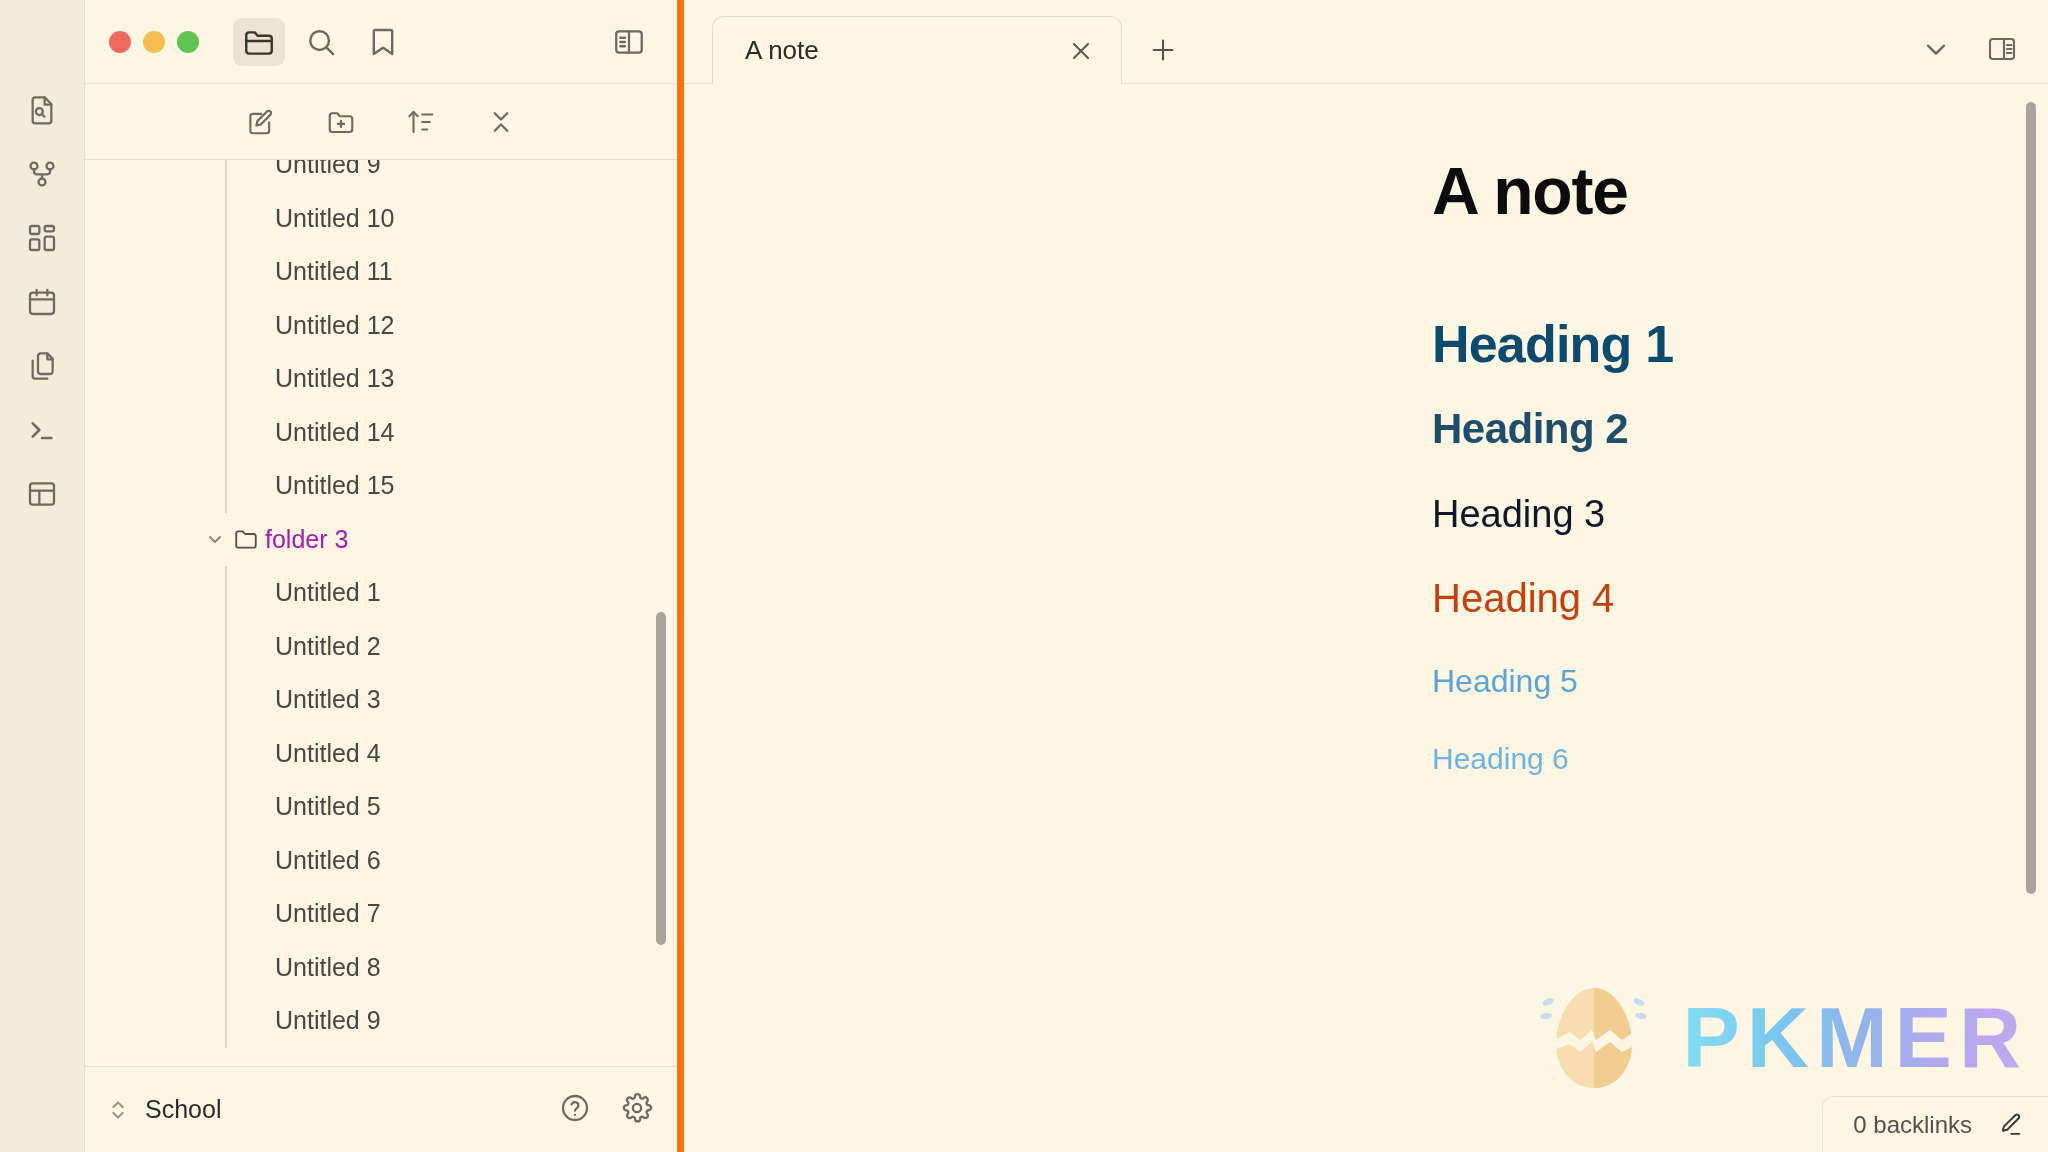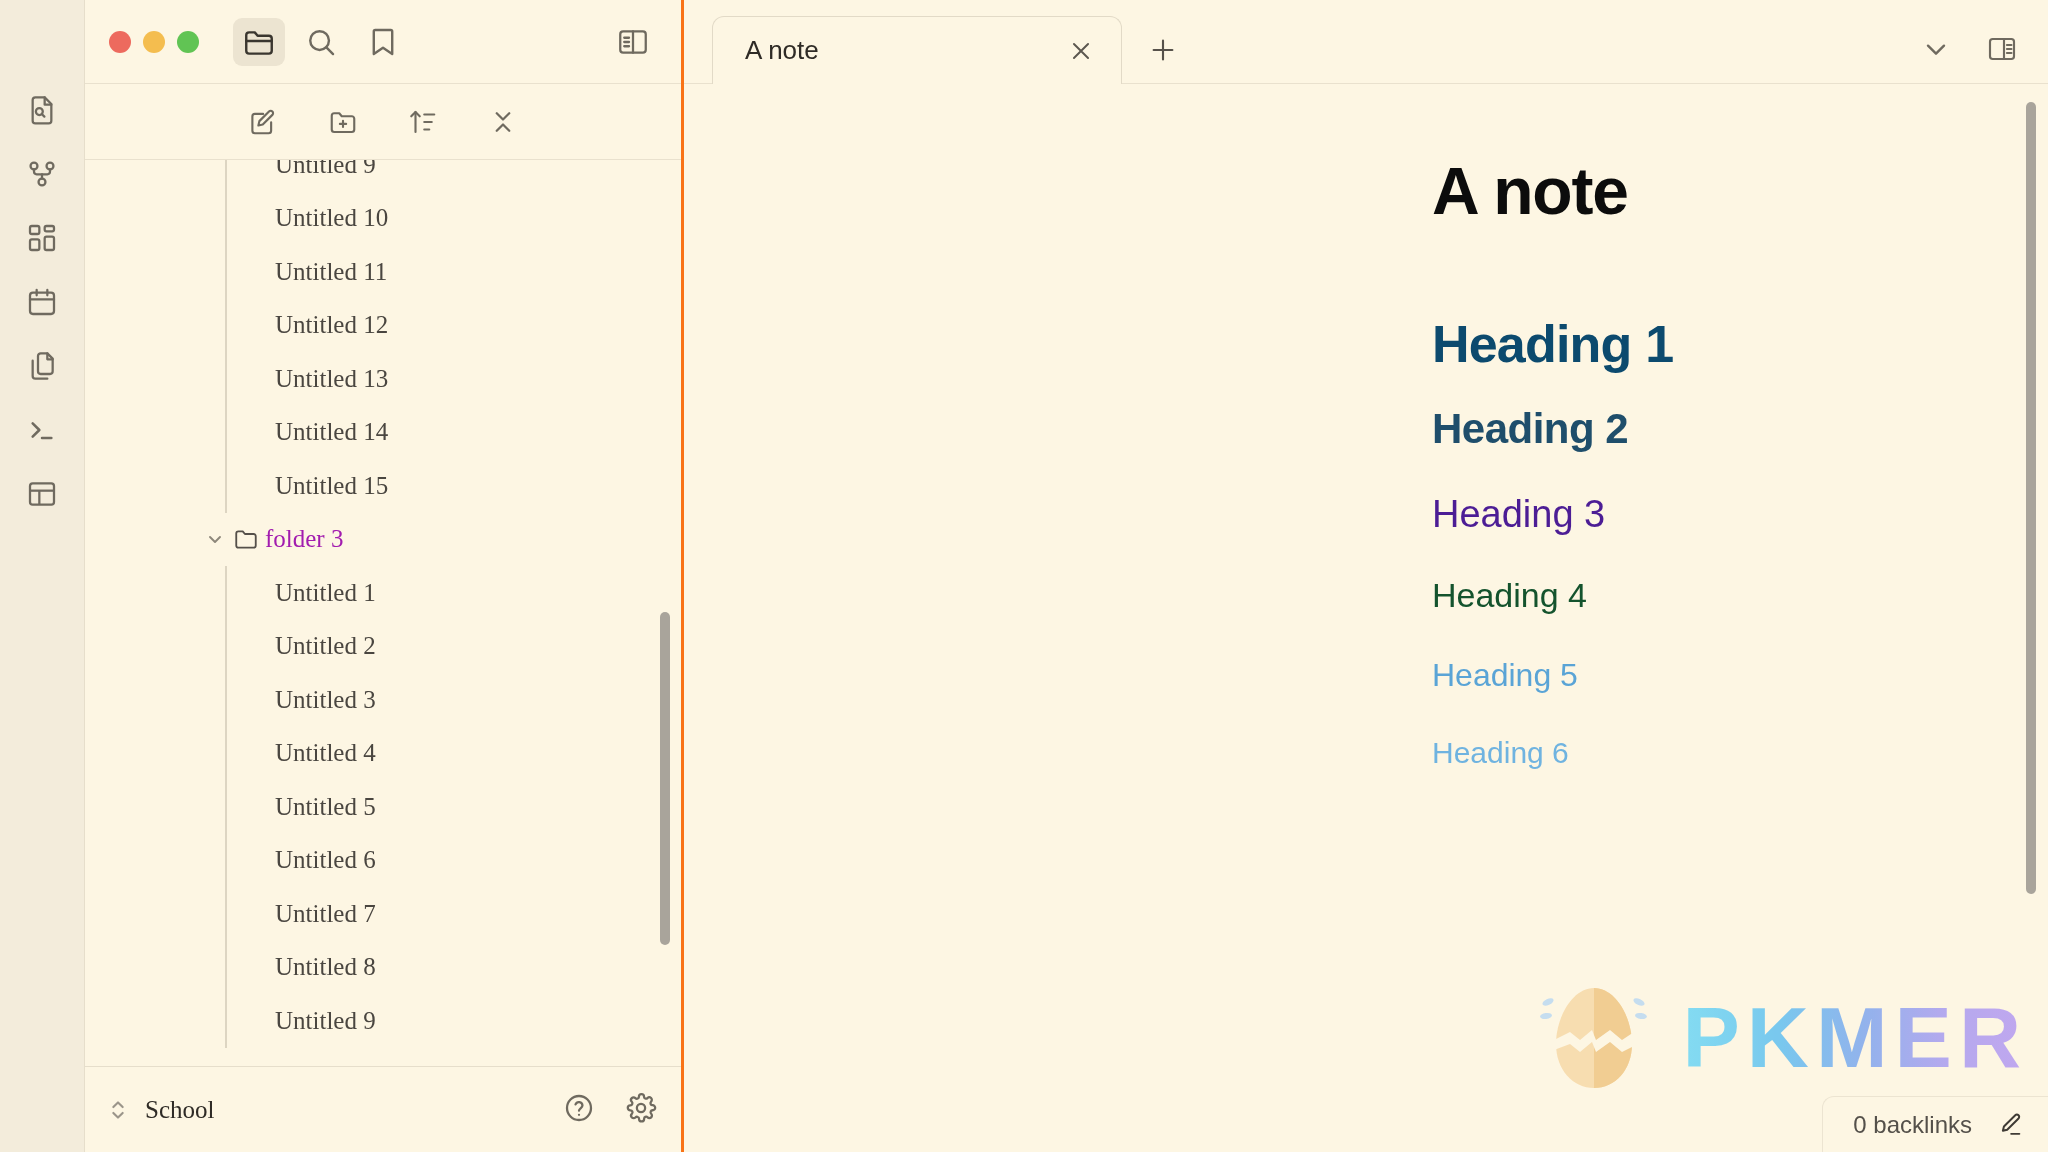--- a/index.html
+++ b/index.html
@@ -39,24 +39,23 @@
   }
   .rail-btn svg { display:block; }
 
   
   .sidebar {
     width: 599px;
     flex: none;
     display: flex;
     flex-direction: column;
     background: #fdf6e3;
-    border-right: 3px solid #f97316;
+    border-right: 7px solid #f97316;
     box-sizing: border-box;
     position: relative;
-    font-family: Liberation Serif, serif;
   }
   .win-controls {
     height: 84px;
     display: flex;
     align-items: center;
     padding-left: 24px;
     box-sizing: border-box;
     gap: 12px;
     border-bottom: 1px solid #e9e1ce;
   }
@@ -196,22 +195,22 @@
     font-size: 66px;
     font-weight: 800;
     color: #0c0c0c;
     letter-spacing: -1.2px;
     margin: 0 0 92px 0;
     line-height: 1;
   }
   .h1 { font-size: 52px; font-weight: 800; color:#0c4a6e; margin: 0 0 32px 0; letter-spacing:-0.8px; line-height:1.1; }
   .para { font-size: 28px; color:#2b2721; margin: 0 0 98px 0; line-height:1.3; }
   .h2 { font-size: 42px; font-weight: 800; color:#1f4e6b; margin: 0 0 40px 0; letter-spacing:-0.5px; }
-  .h3 { font-size: 38px; font-weight: 400; color:#4c1d95; margin: 0 0 40px 0; }
-  .h4 { font-size: 34px; font-weight: 400; color:#14532d; margin: 0 0 42px 0; }
+  .h3 { font-size: 38px; font-weight: 400; color:#0f172a; margin: 0 0 40px 0; }
+  .h4 { font-size: 40px; font-weight: 400; color:#c2410c; margin: 0 0 42px 0; }
   .h5 { font-size: 32px; font-weight: 400; color:#5aa4d6; margin: 0 0 42px 0; }
   .h6 { font-size: 30px; font-weight: 400; color:#6fb3e0; margin: 0 0 40px 0; }
 
   .ed-scroll {
     position:absolute;
     right: 12px;
     width: 10px;
     border-radius: 5px;
     background: #a9a49b;
   }

